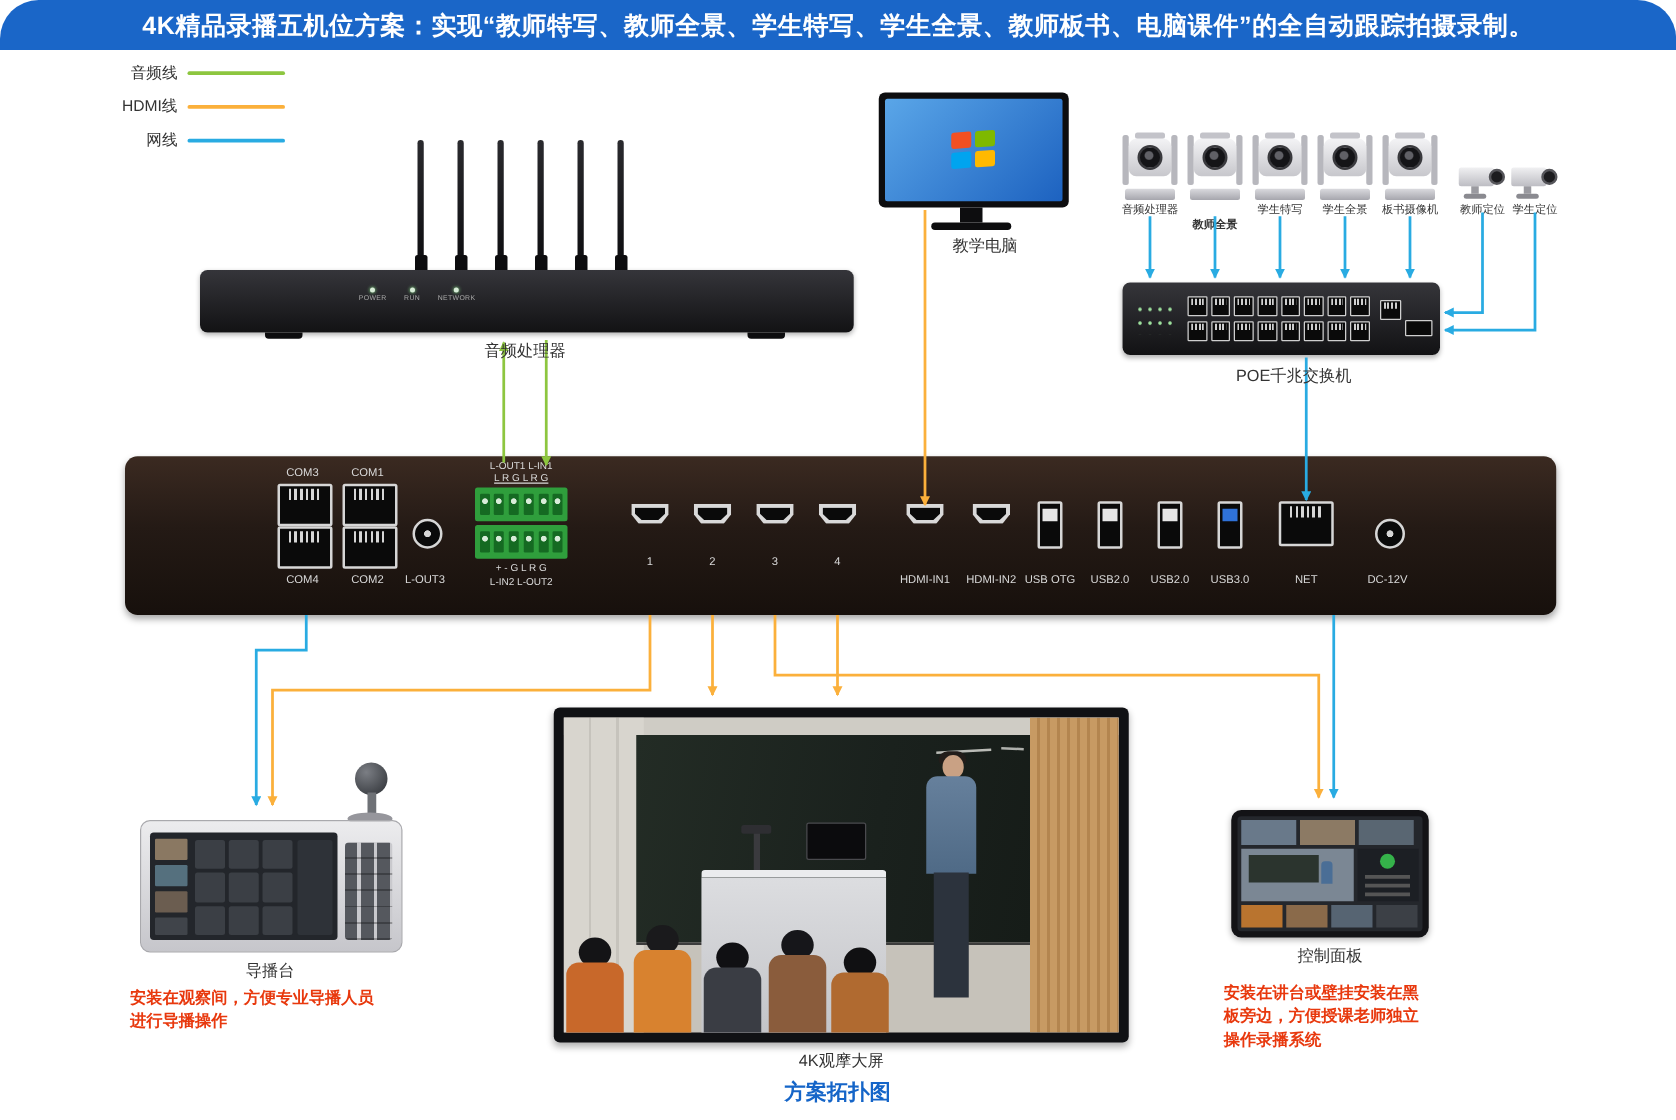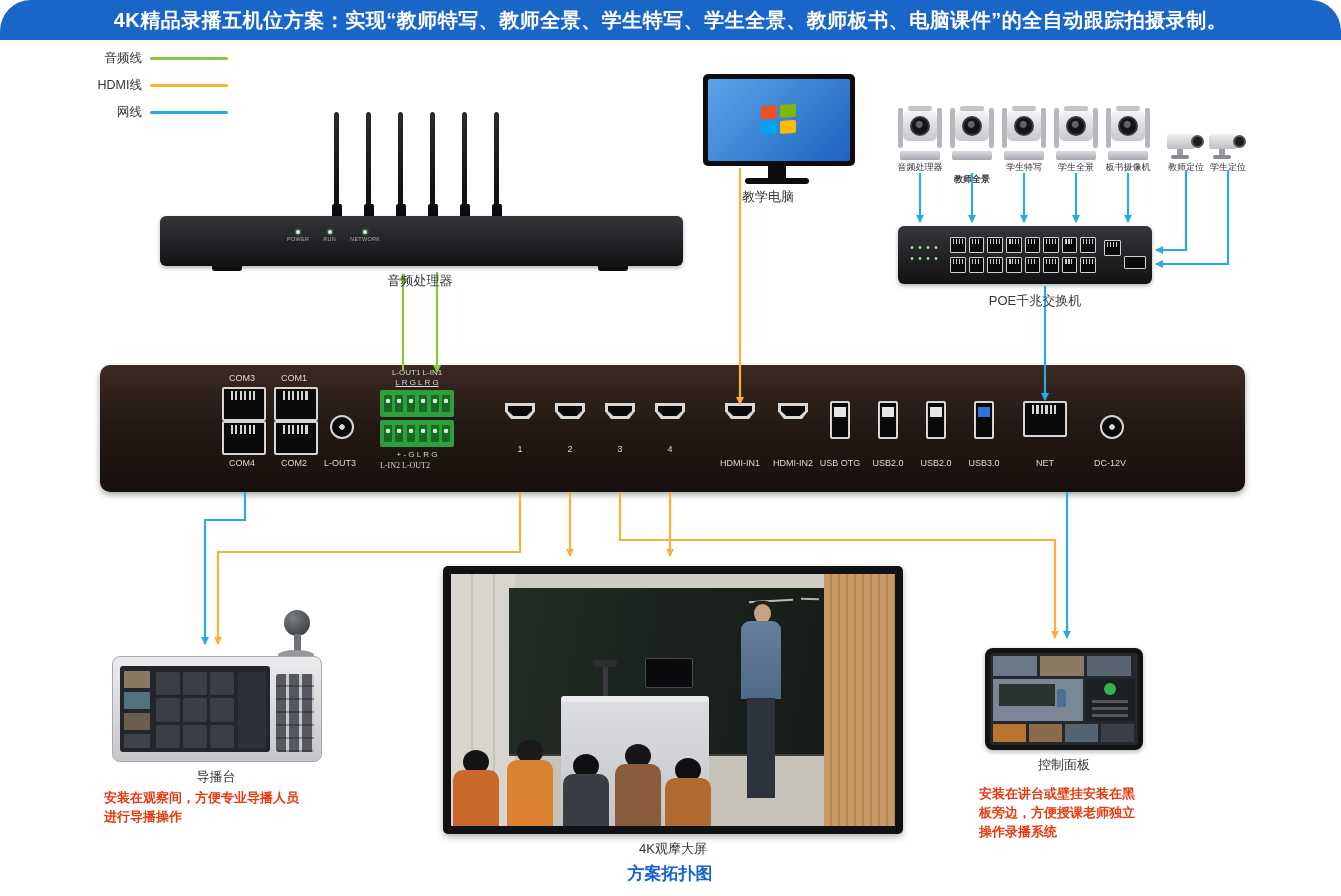--- a/index.html
+++ b/index.html
@@ -106,21 +106,21 @@
       <div class="abs" style="left:53px;top:26px;width:36px;height:30px;transform:skewY(-4deg);">
         <div class="abs" style="left:0;top:0;width:16px;height:13px;background:#f25022;border-radius:2px;"></div>
         <div class="abs" style="left:19px;top:0;width:16px;height:13px;background:#7eb900;border-radius:2px;"></div>
         <div class="abs" style="left:0;top:16px;width:16px;height:13px;background:#00a4ef;border-radius:2px;"></div>
         <div class="abs" style="left:19px;top:16px;width:16px;height:13px;background:#ffb900;border-radius:2px;"></div>
       </div>
     </div>
   </div>
   <div class="abs" style="left:768px;top:166px;width:18px;height:12px;background:#0d0d0f;"></div>
   <div class="abs" style="left:745px;top:178px;width:64px;height:6px;background:#0d0d0f;border-radius:3px;"></div>
-  <div class="abs dlabel" style="left:742px;top:188px;width:52px;">教学电脑</div>
+  <div class="abs dlabel" style="left:742px;top:188px;width:52px;padding-left:20px;">教学电脑</div>
 
   <div class="abs cam" style="left:896px;top:106px;width:48px;height:54px;">
     <div class="cap"></div>
       <div class="armL"></div>
       <div class="armR"></div>
       <div class="head">
         <div class="lens"></div>
       </div>
       <div class="base"></div>
   </div>
@@ -235,21 +235,21 @@
     </div>
     <div class="abs term" style="left:280px;top:55px;width:74px;height:27px;">
       <i></i>
         <i></i>
         <i></i>
         <i></i>
         <i></i>
         <i></i>
     </div>
     <div class="abs plabel8" style="left:270px;top:85px;width:94px;">+  -  G  L  R  G</div>
-    <div class="abs plabel8" style="left:258px;top:96px;width:94px;font-family:Liberation Serif, serif;">L-IN2   L-OUT2</div>
+    <div class="abs plabel8" style="left:270px;top:96px;width:94px;">L-IN2   L-OUT2</div>
 
     <div class="abs hdmi" style="left:405px;top:38px;width:30px;height:16px;"></div>
     <div class="abs hdmi" style="left:455px;top:38px;width:30px;height:16px;"></div>
     <div class="abs hdmi" style="left:505px;top:38px;width:30px;height:16px;"></div>
     <div class="abs hdmi" style="left:555px;top:38px;width:30px;height:16px;"></div>
     <div class="abs plabel" style="left:405px;top:79px;width:30px;">1</div>
     <div class="abs plabel" style="left:455px;top:79px;width:30px;">2</div>
     <div class="abs plabel" style="left:505px;top:79px;width:30px;">3</div>
     <div class="abs plabel" style="left:555px;top:79px;width:30px;">4</div>
 

